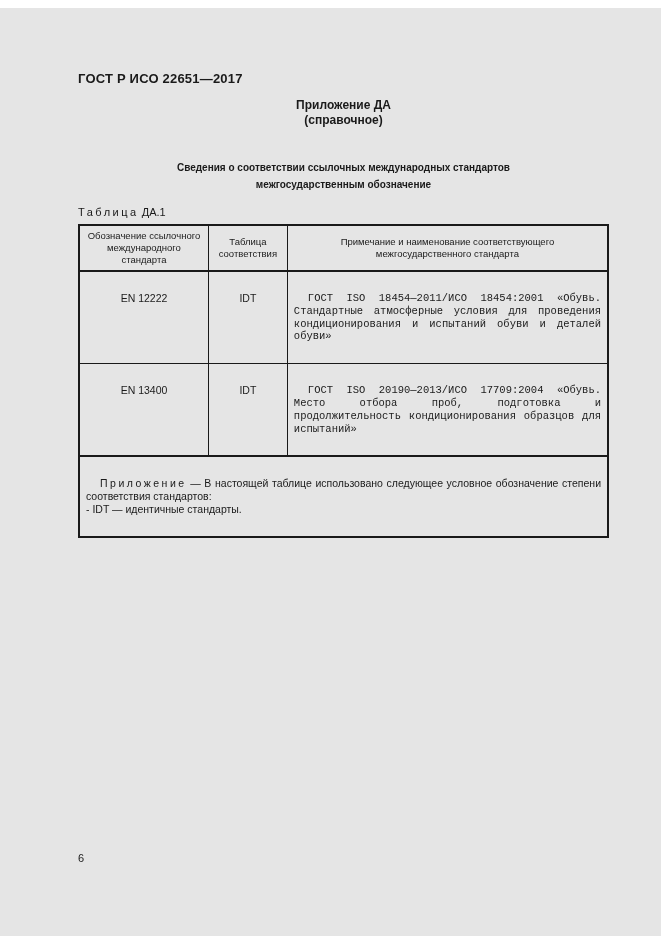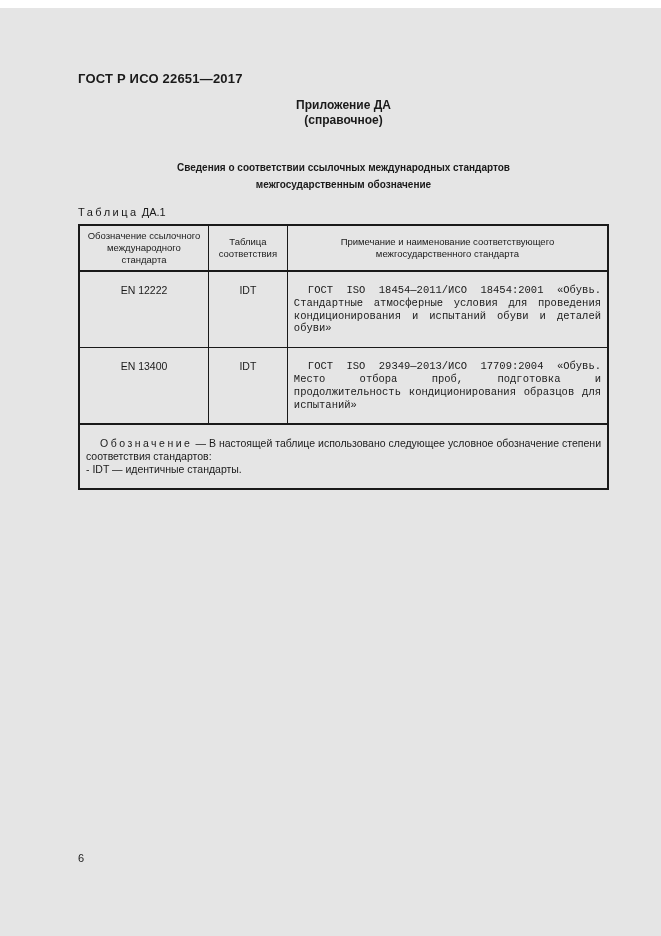--- a/index.html
+++ b/index.html
@@ -69,21 +69,21 @@
     line-height: 12px;
     text-align: center;
     vertical-align: middle;
     padding: 4px 4px;
     height: 26px;
   }
   table.std-table td {
     font-size: 10.5px;
     line-height: 12.8px;
     vertical-align: top;
-    padding: 12px 6px;
+    padding: 20px 6px;
   }
   td.cell-center {
     text-align: center;
   }
   td.cell-desc {
     text-align: justify;
     font-family: Liberation Mono, monospace;
   }
   td.cell-desc .indent {
     display: inline-block;
@@ -151,26 +151,26 @@
       </thead>
       <tbody>
         <tr class="data-row">
           <td class="cell-center">EN 12222</td>
           <td class="cell-center">IDT</td>
           <td class="cell-desc"><span class="indent"></span><span>ГОСТ ISO 18454—2011/ИСО 18454:2001 «Обувь. Стандартные атмосферные условия для проведения кондиционирования и испытаний обуви и деталей обуви»</span></td>
         </tr>
         <tr class="data-row">
           <td class="cell-center">EN 13400</td>
           <td class="cell-center">IDT</td>
-          <td class="cell-desc"><span class="indent"></span><span>ГОСТ ISO 29349—2013/ИСО 17709:2004 «Обувь. Место отбора проб, подготовка и продолжительность кондиционирования образцов для испытаний»</span></td>
+          <td class="cell-desc"><span class="indent"></span><span>ГОСТ ISO 20190—2013/ИСО 17709:2004 «Обувь. Место отбора проб, подготовка и продолжительность кондиционирования образцов для испытаний»</span></td>
         </tr>
         <tr class="note-row">
           <td colspan="3">
             <p class="note-para">
-              <span class="spaced">Обозначение</span>
+              <span class="spaced">Приложение</span>
               <span>— В настоящей таблице использовано следующее условное обозначение степени соответствия стандартов:</span>
             </p>
             <p class="note-item">- IDT — идентичные стандарты.</p>
           </td>
         </tr>
       </tbody>
     </table>
   </div>
 
   <div class="page-number">6</div>

